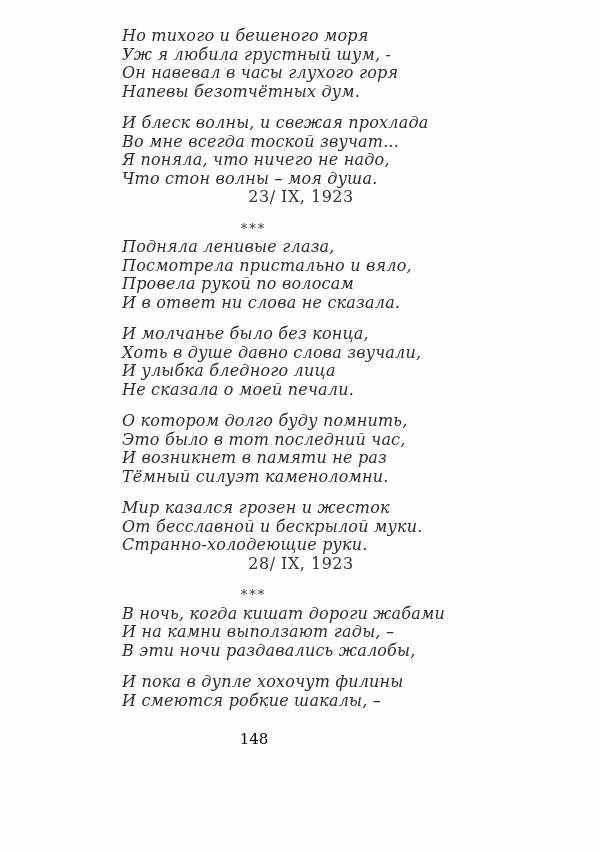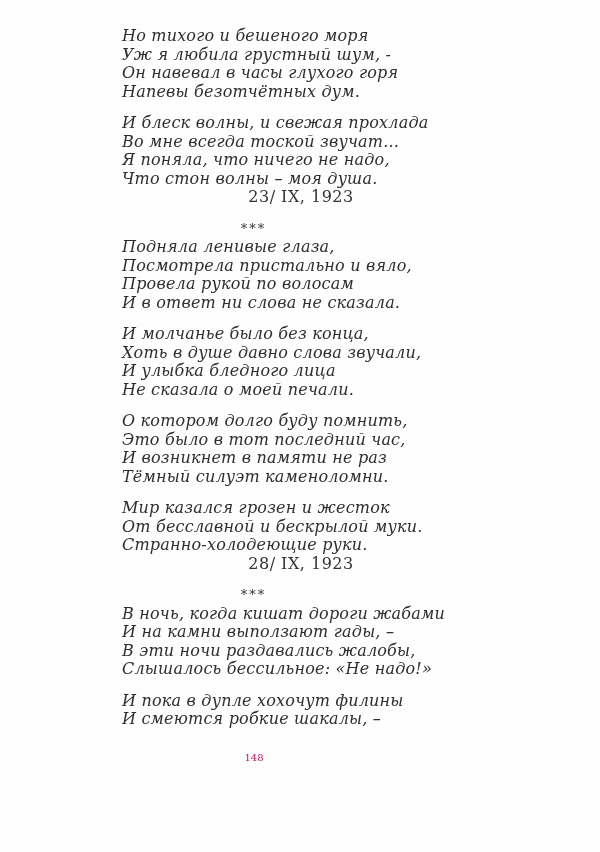--- a/index.html
+++ b/index.html
@@ -55,23 +55,23 @@
     width: 358px;
     letter-spacing: 0.5px;
     color: #333;
   }
   .page-number {
     margin-top: 20px;
     width: 508px;
     margin-left: 0;
     text-align: center;
     font-style: normal;
-    font-size: 10px;
+    font-size: 15px;
     line-height: 18.5px;
-    color: #be185d;
+    color: #000000;
   }
 </style>
 </head>
 <body>
 
 <div class="page">
   <div class="poems">
       <section class="poem">
         <div class="stanza">
           <div class="line">Но тихого и бешеного моря</div>
@@ -113,21 +113,20 @@
           <div class="line">Странно-холодеющие руки.</div>
         </div>
         <div class="poem-date">28/ IX, 1923</div>
       </section>
       <section class="poem">
         <div class="separator">***</div>
         <div class="stanza">
           <div class="line">В ночь, когда кишат дороги жабами</div>
           <div class="line">И на камни выползают гады, –</div>
           <div class="line">В эти ночи раздавались жалобы,</div>
-          <div class="line">Слышалось бессильное: «Не надо!»</div>
         </div>
         <div class="stanza">
           <div class="line">И пока в дупле хохочут филины</div>
           <div class="line">И смеются робкие шакалы, –</div>
         </div>
       </section>
     </div>
   <div class="page-number">148</div>
 </div>
 

